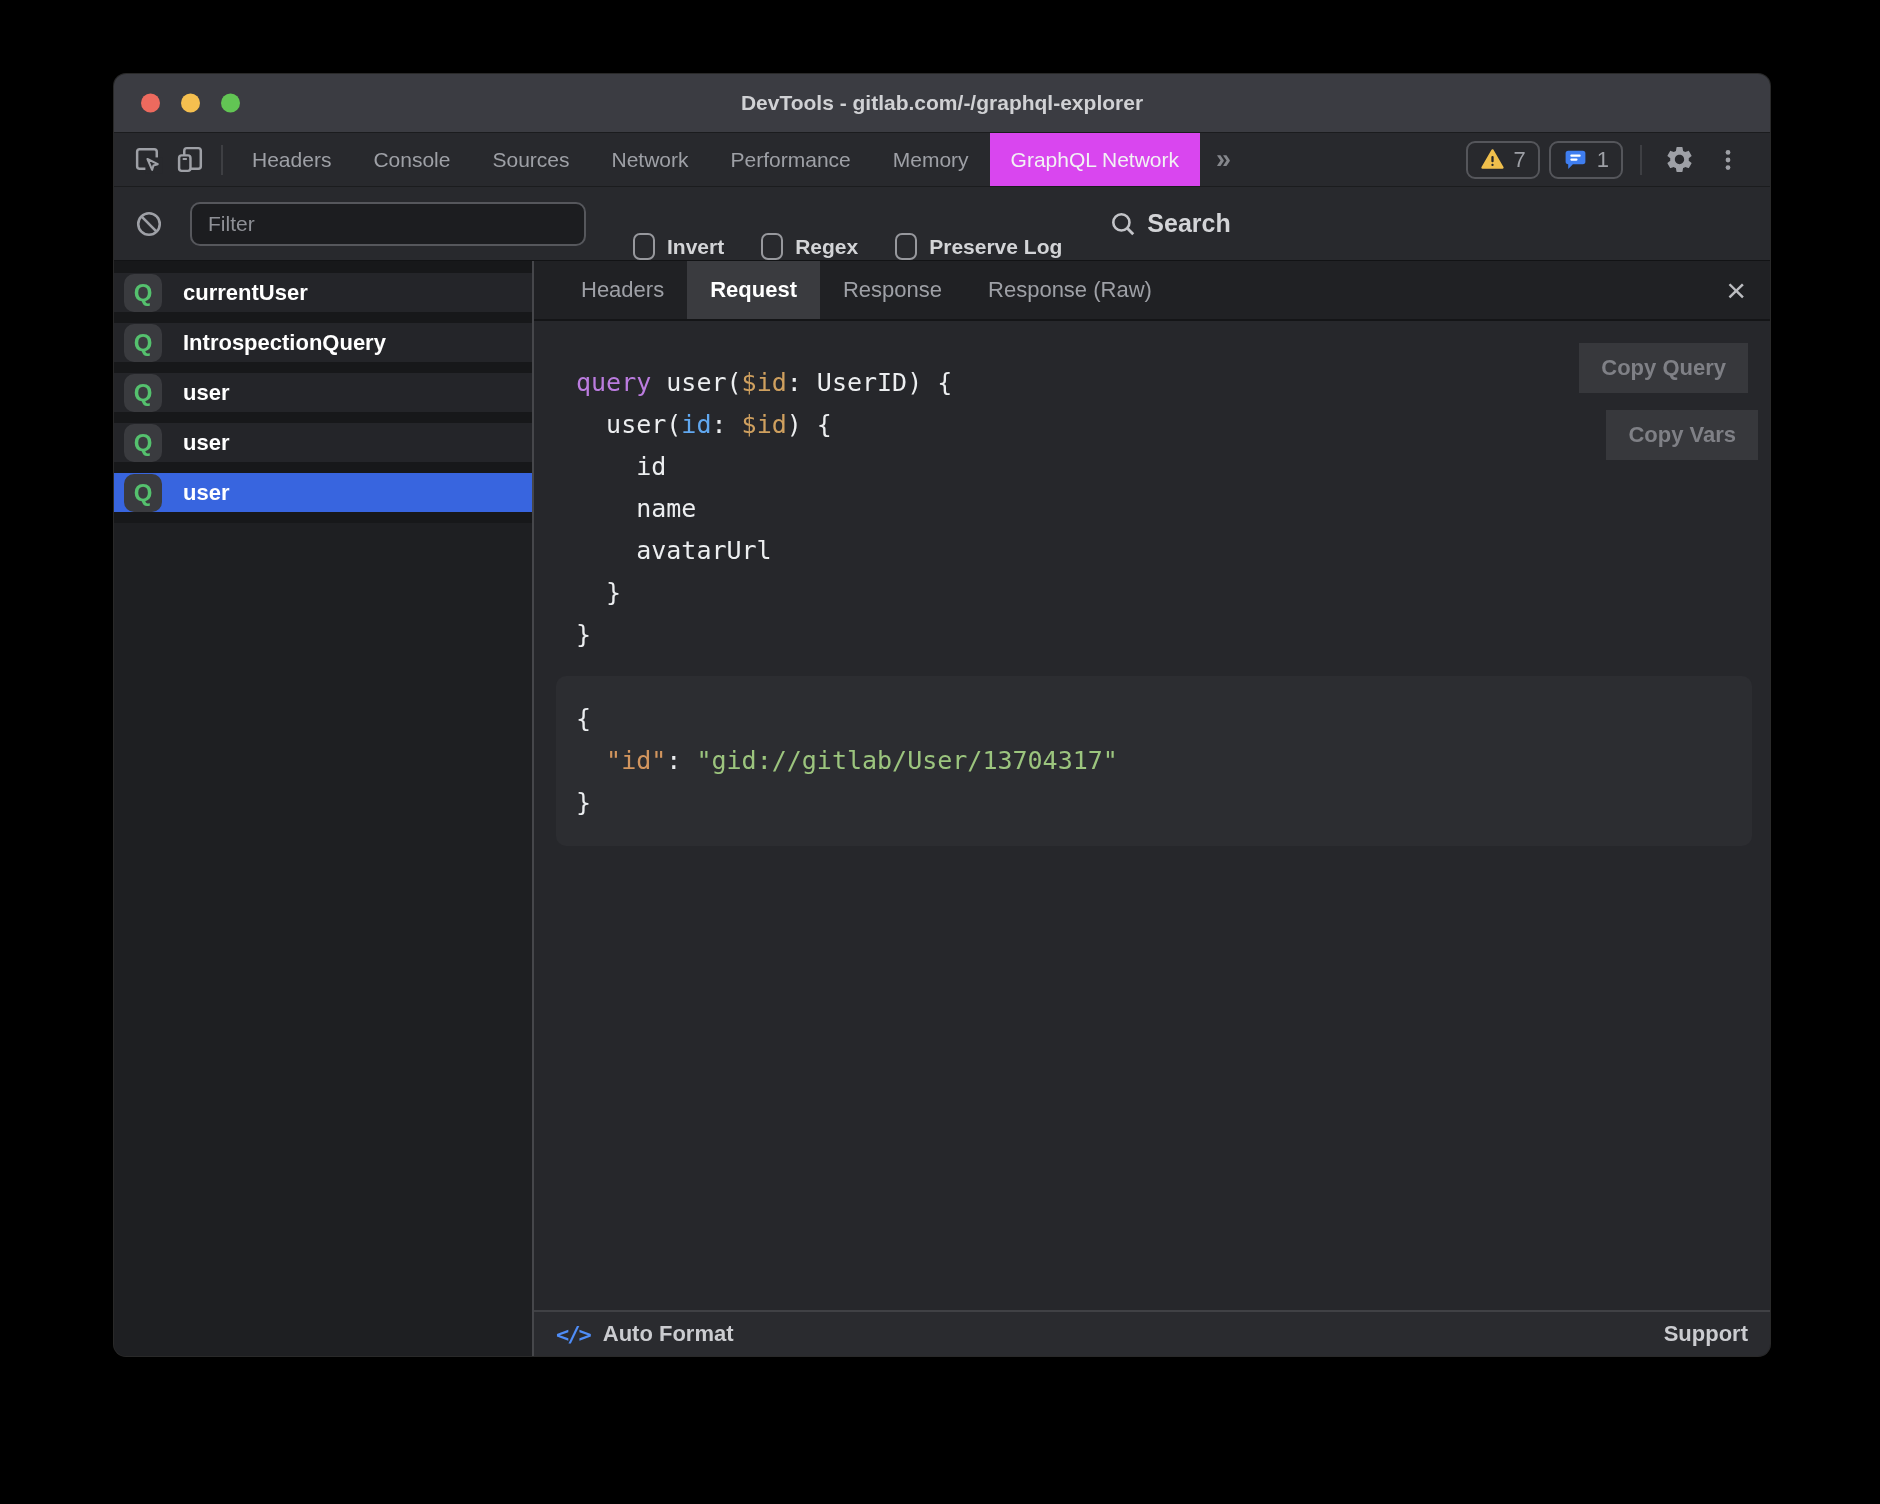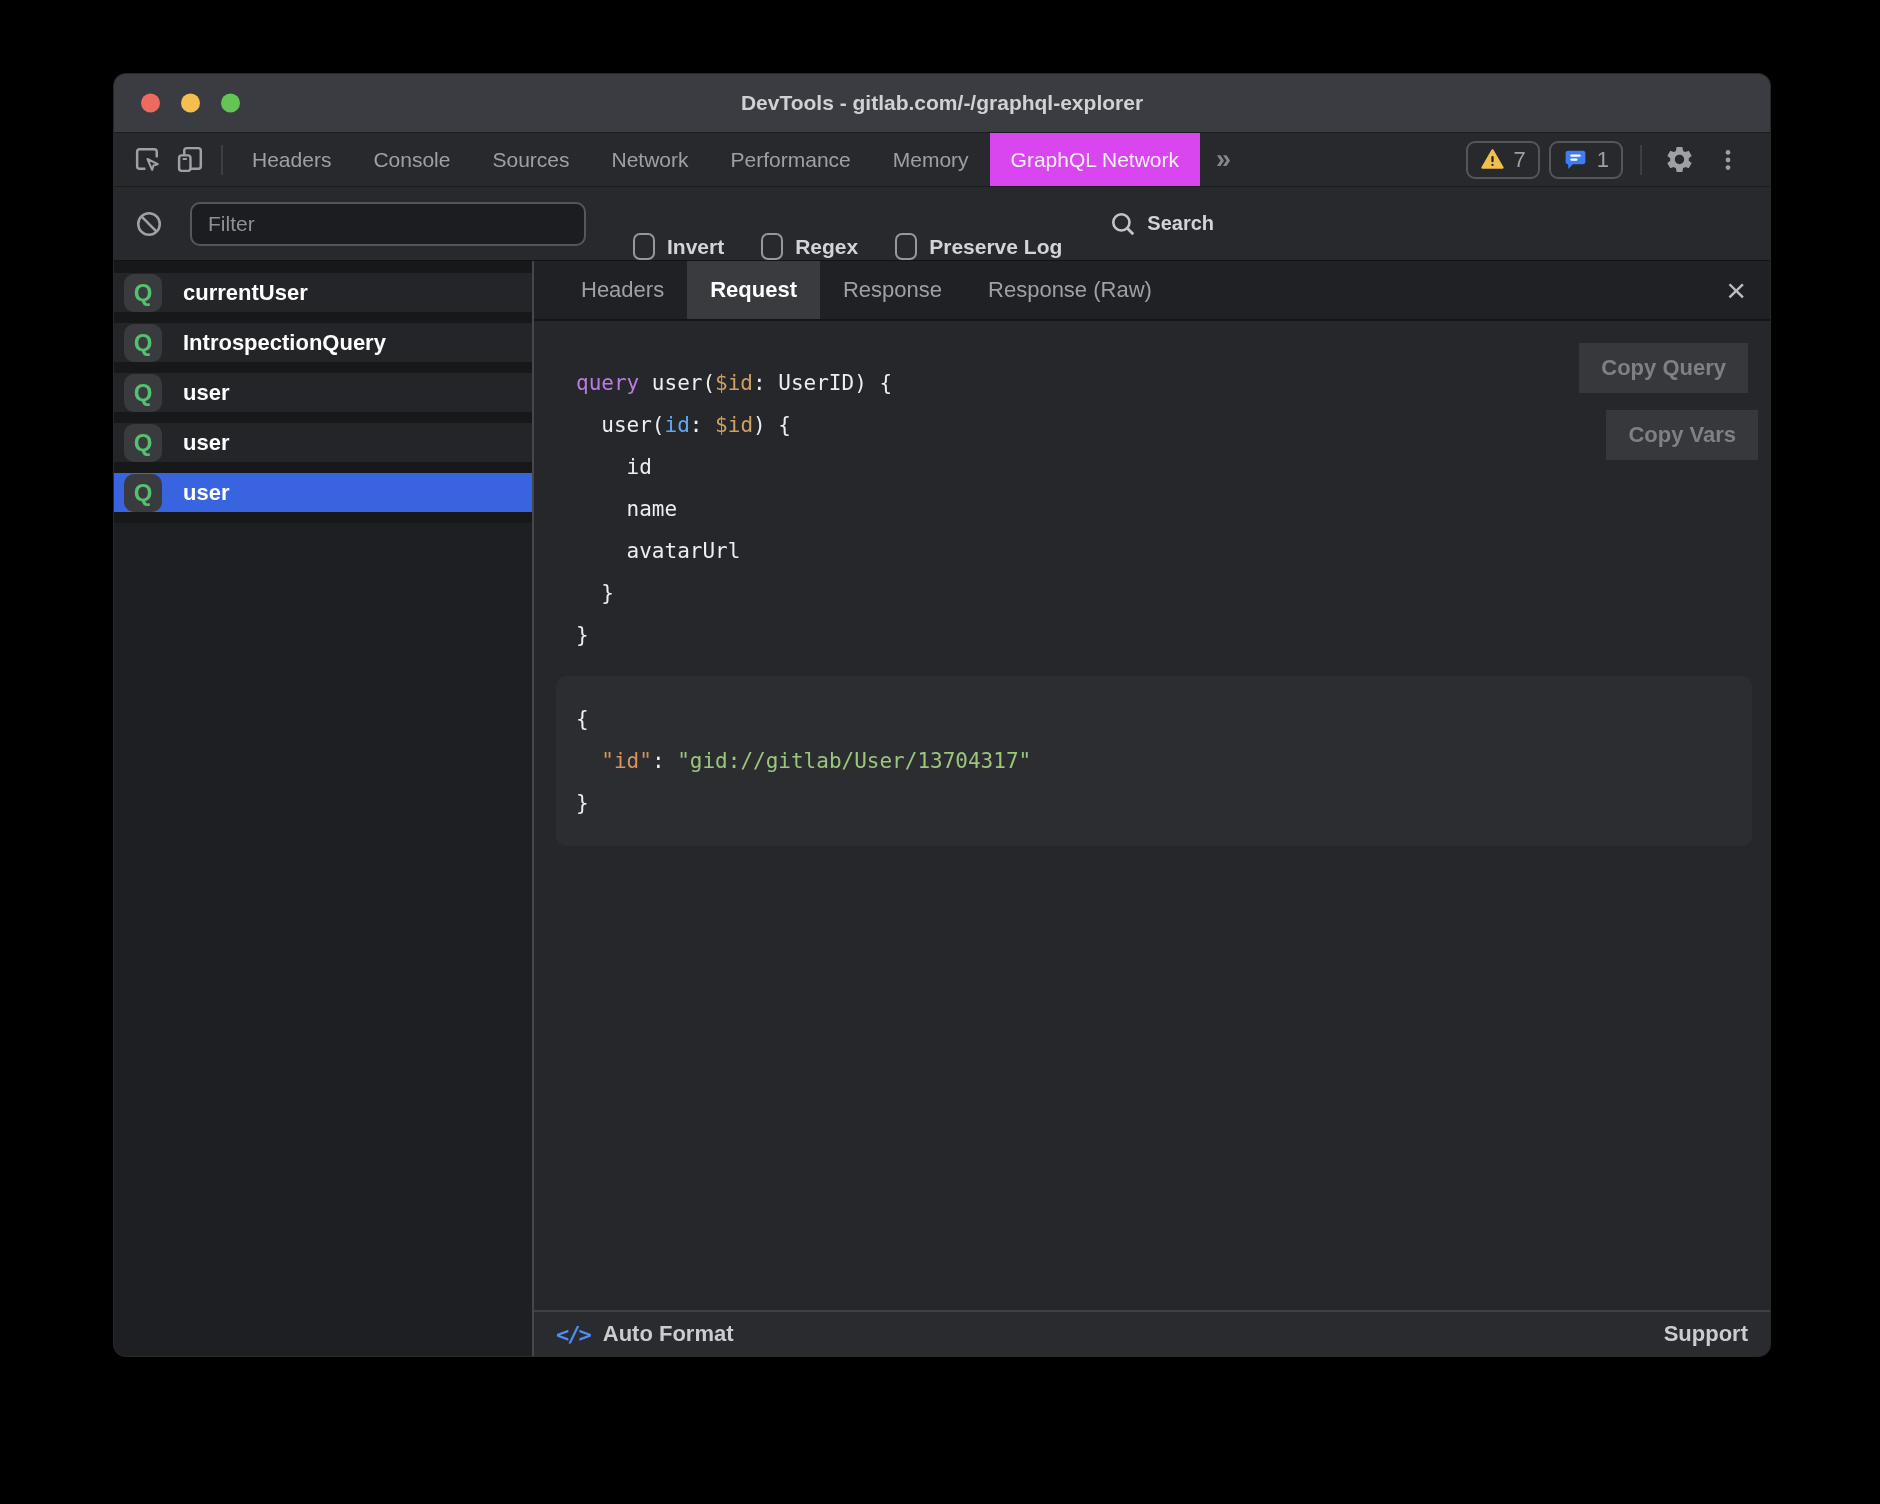--- a/index.html
+++ b/index.html
@@ -41,21 +41,21 @@
               border-bottom:1px solid #121315; display:flex; align-items:center; padding:0 16px;gap:10px; }
   .block-wrap{ width:38px; display:flex; align-items:center; justify-content:center; }
   .filter-input{ margin-left:12px; width:396px; height:44px; background:#1c1d20;
                  border:2px solid #56575c; border-radius:10px; color:#e8eaed;
                  font-size:21px; padding:0 16px; outline:none; font-family:"Liberation Sans",sans-serif; }
   .filter-input::placeholder{ color:#8e9096; }
   .cb-group{ margin-left:37px; display:flex; align-items:center; gap:12px; cursor:default;margin-top:46px; }
   .cb{ width:22px; height:27px; border:2.5px solid #97989d; border-radius:7px; background:transparent; }
   .cb-label{ font-size:21px; font-weight:700; color:#d3d4d7; white-space:nowrap; }
   .search-group{ margin-left:37px; display:flex; align-items:center; gap:10px; }
-  .search-label{ font-size:20px; font-weight:700; color:#d3d4d7; }
+  .search-label{ font-size:25px; font-weight:700; color:#d3d4d7; }
 
   
   .main{ flex:1; display:flex; min-height:0; }
 
   .sidebar{ flex:0 0 420px; background:#1e1f22; border-right:2px solid #46474b;
             display:flex; flex-direction:column; }
   .sidebar-header{ flex:0 0 59px; background:#242529; display:flex; align-items:center;
                    padding-left:25px; font-size:23px; font-weight:700; color:#e9eaec;
                    border-bottom:2px solid #3a3b3f; }
   .side-list{ border-top:12px solid #17181a; }
@@ -68,21 +68,21 @@
 
   .right{ flex:1; display:flex; flex-direction:column; background:#26272b; min-width:0; }
   .rtabs{ flex:0 0 60px; background:#202124; display:flex; align-items:stretch;
           padding-left:24px; border-bottom:2px solid #141517; }
   .rtab{ padding:0 23px; display:flex; align-items:center; font-size:22px; color:#9ea0a6; white-space:nowrap; cursor:default; }
   .rtab.active{ background:#3a3b3f; color:#fff; font-weight:700; }
   .close-btn{ margin-left:auto; margin-right:24px; align-self:center; color:#bcbdc1;
               font-size:34px; line-height:1; cursor:default; }
 
   .rcontent{ flex:1; position:relative; overflow:hidden; }
-  .code{ font-family:"DejaVu Sans Mono", monospace; font-size:21px; line-height:42px; }
+  .code{ font-family:"DejaVu Sans Mono", monospace; font-size:25px; line-height:42px; }
   .code-line{ white-space:pre; }
   .query-code{ margin:41px 0 0 42px; }
   .varsbox{ margin:20px 18px 0 22px; background:#2c2d31; border-radius:10px; padding:22px 20px; }
   .tok-kw{ color:#bb7cdf; } .tok-var{ color:#cfa05f; } .tok-arg{ color:#61a8f0; }
   .tok-str{ color:#9cc57e; } .tok-key{ color:#d2955e; } .tok-plain{ color:#eceef0; }
 
   .copybtns{ position:absolute; top:22px; right:22px; display:flex; flex-direction:column;
              align-items:flex-end; gap:17px; }
   .copybtn{ background:#37383c; border:none; border-radius:0; color:#7f8086;
             font-weight:700; font-size:22px; padding:12px 22px; font-family:"Liberation Sans",sans-serif; }

